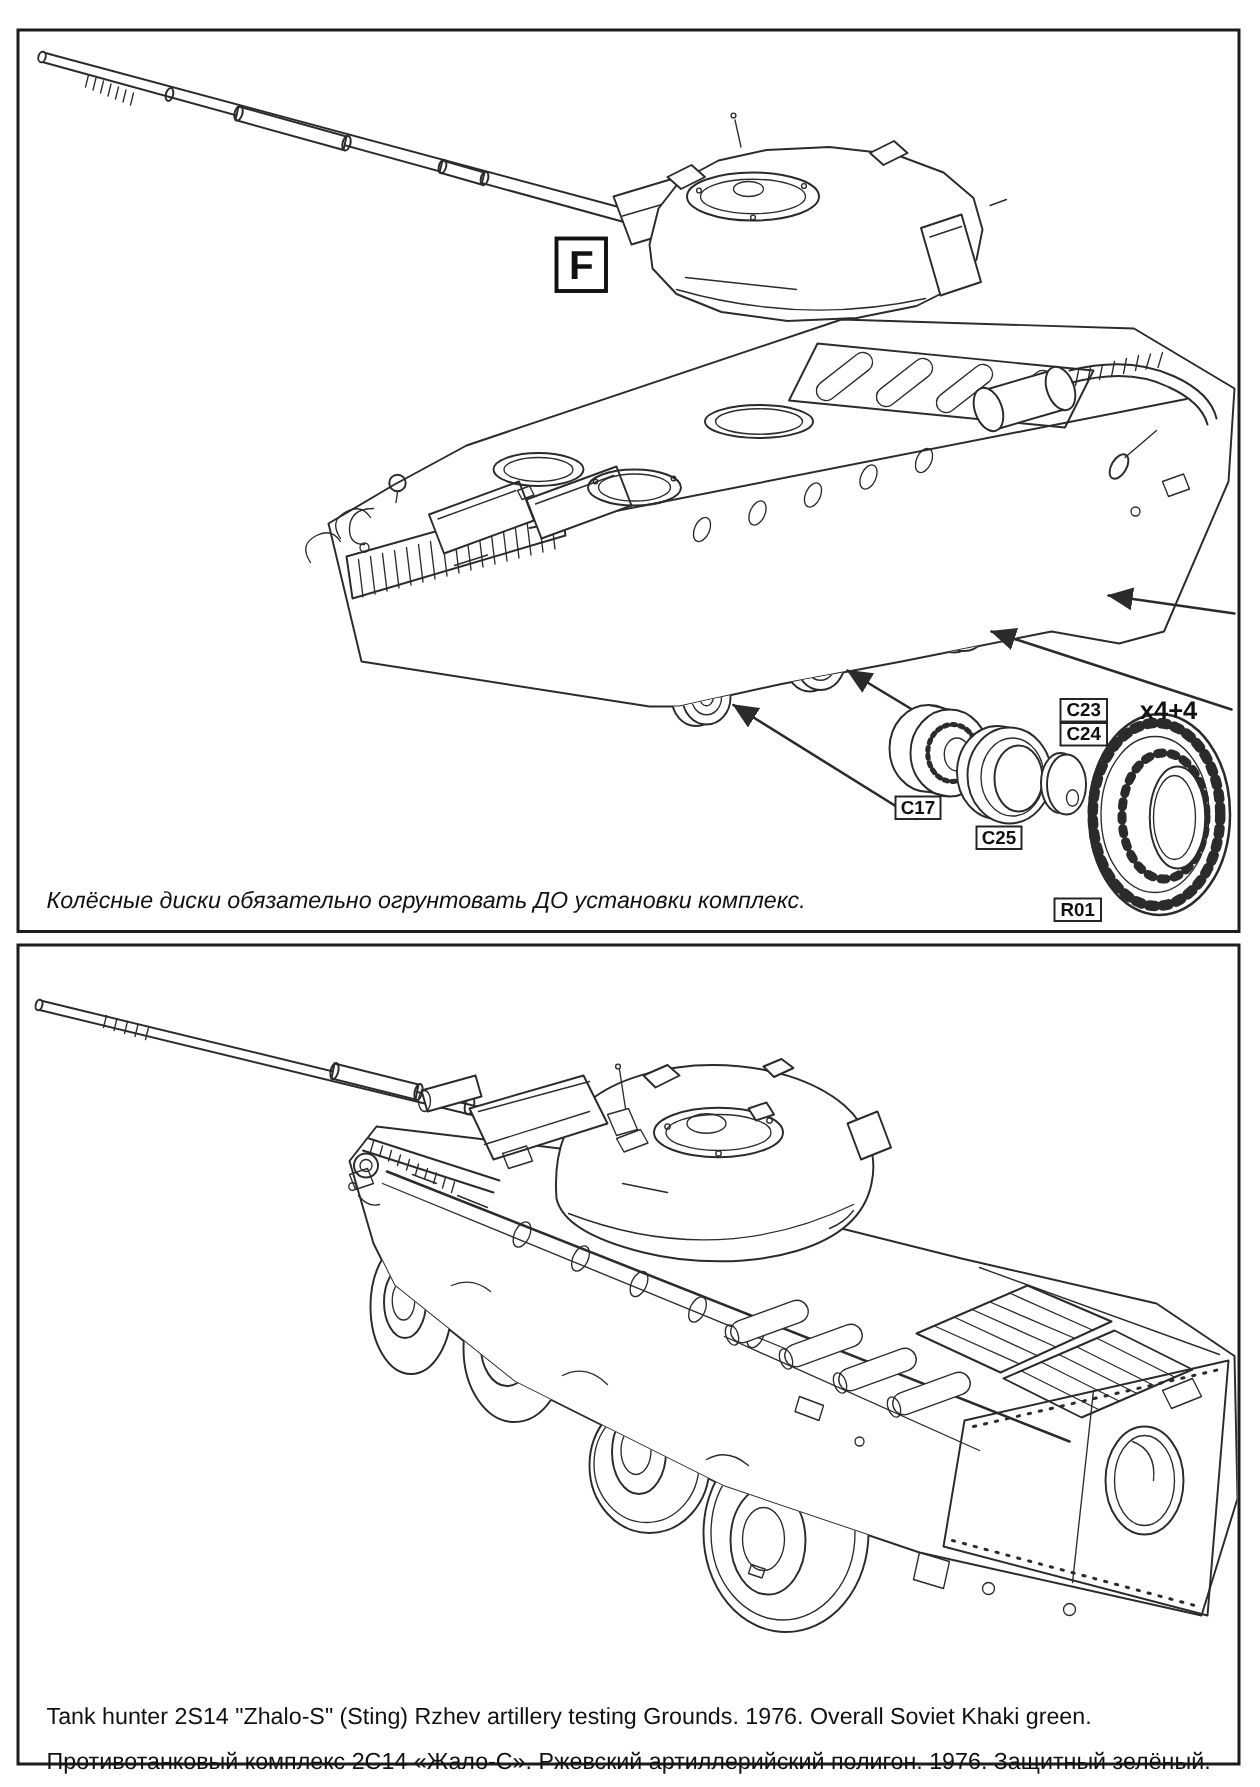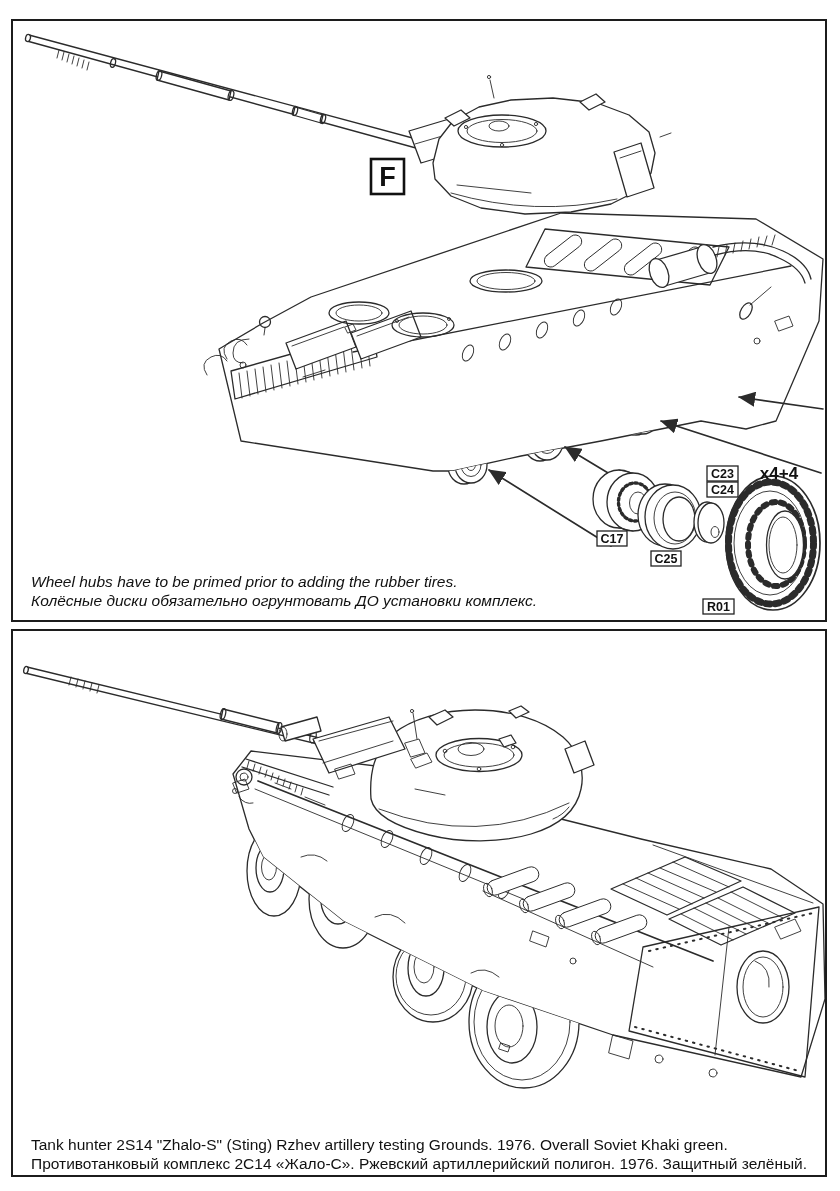--- a/index.html
+++ b/index.html
@@ -22,21 +22,21 @@
   .fbox{fill:#fff;stroke:#111;stroke-width:2.6;}
   text{stroke:none;fill:#111;}
   .plabel{font:700 12.5px "Liberation Sans",sans-serif;text-anchor:middle;}
   .fletter{font:800 27px "Liberation Sans",sans-serif;text-anchor:middle;}
   .qty{font:700 17px "Liberation Sans",sans-serif;text-anchor:middle;}
   .note{position:absolute;left:18px;color:#111;font-size:15.5px;line-height:19px;white-space:nowrap;}
   .italic{font-style:italic;}
   .note-en{top:551px;}
   .note-ru{top:570px;}
   .cap-en{top:504px;}
-  .cap-ru{top:523px;}
+  .cap-ru{top:534px;}
 </style>
 </head>
 <body>
 
 <div class="sheet">
 
   <section class="panel panel-step">
     <svg viewBox="0 0 812 599">
       <defs>
         <marker id="ah" markerWidth="11" markerHeight="9" refX="9.5" refY="4.5" orient="auto">
@@ -211,21 +211,20 @@
         <text class="plabel" x="709.5" y="472.5">C24</text>
         <rect class="pbox" x="584" y="510" width="30" height="15"></rect>
         <text class="plabel" x="599" y="521.5">C17</text>
         <rect class="pbox" x="638" y="530" width="30" height="15"></rect>
         <text class="plabel" x="653" y="541.5">C25</text>
         <rect class="pbox" x="690" y="578" width="31" height="15"></rect>
         <text class="plabel" x="705.5" y="589.5">R01</text>
         <text class="qty" x="766" y="458">x4+4</text>
       </g>
     </svg>
-    <div class="note italic note-en">Wheel hubs have to be primed prior to adding the rubber tires.</div>
     <div class="note italic note-ru">Колёсные диски обязательно огрунтовать ДО установки комплекс.</div>
   </section>
 
   <section class="panel panel-profile">
     <svg viewBox="0 0 812 544">
       <defs>
         <clipPath id="underhull2">
           <path d="M220,143 L236,198 L250,226 L330,290 L470,360 L600,404 L788,446 L812,368 L812,544 L0,544 L0,143 Z"></path>
         </clipPath>
       </defs>

